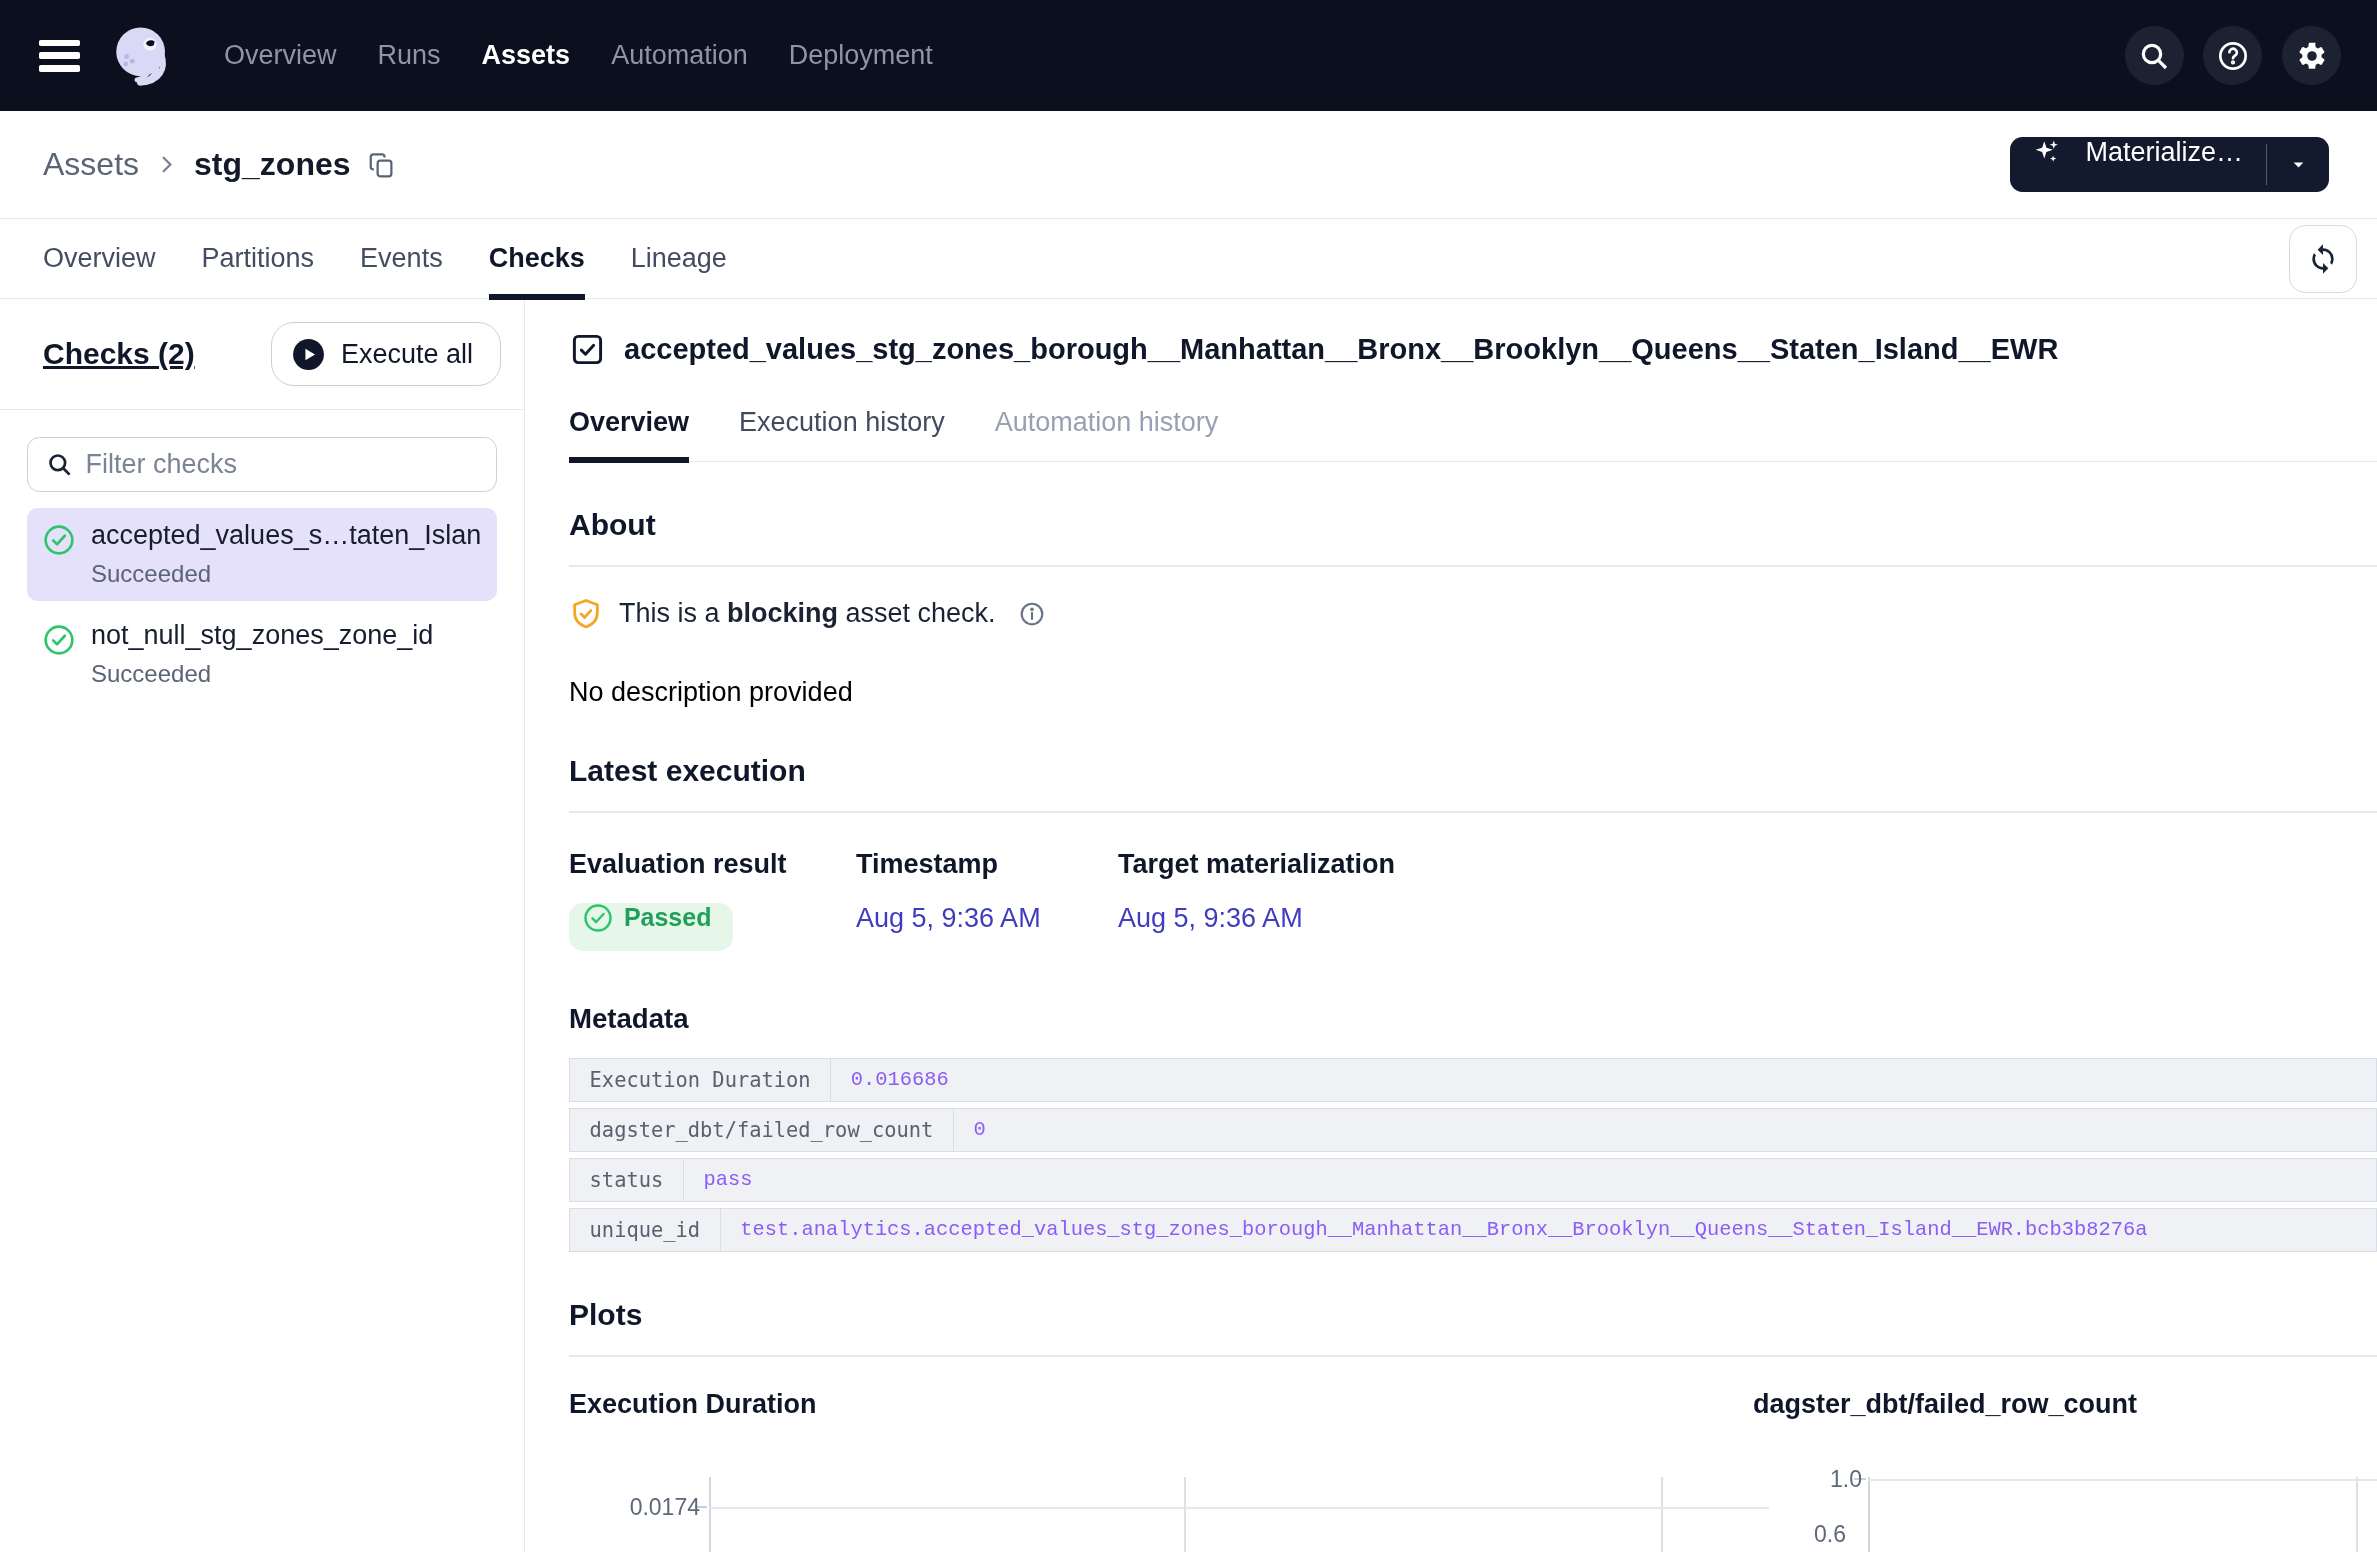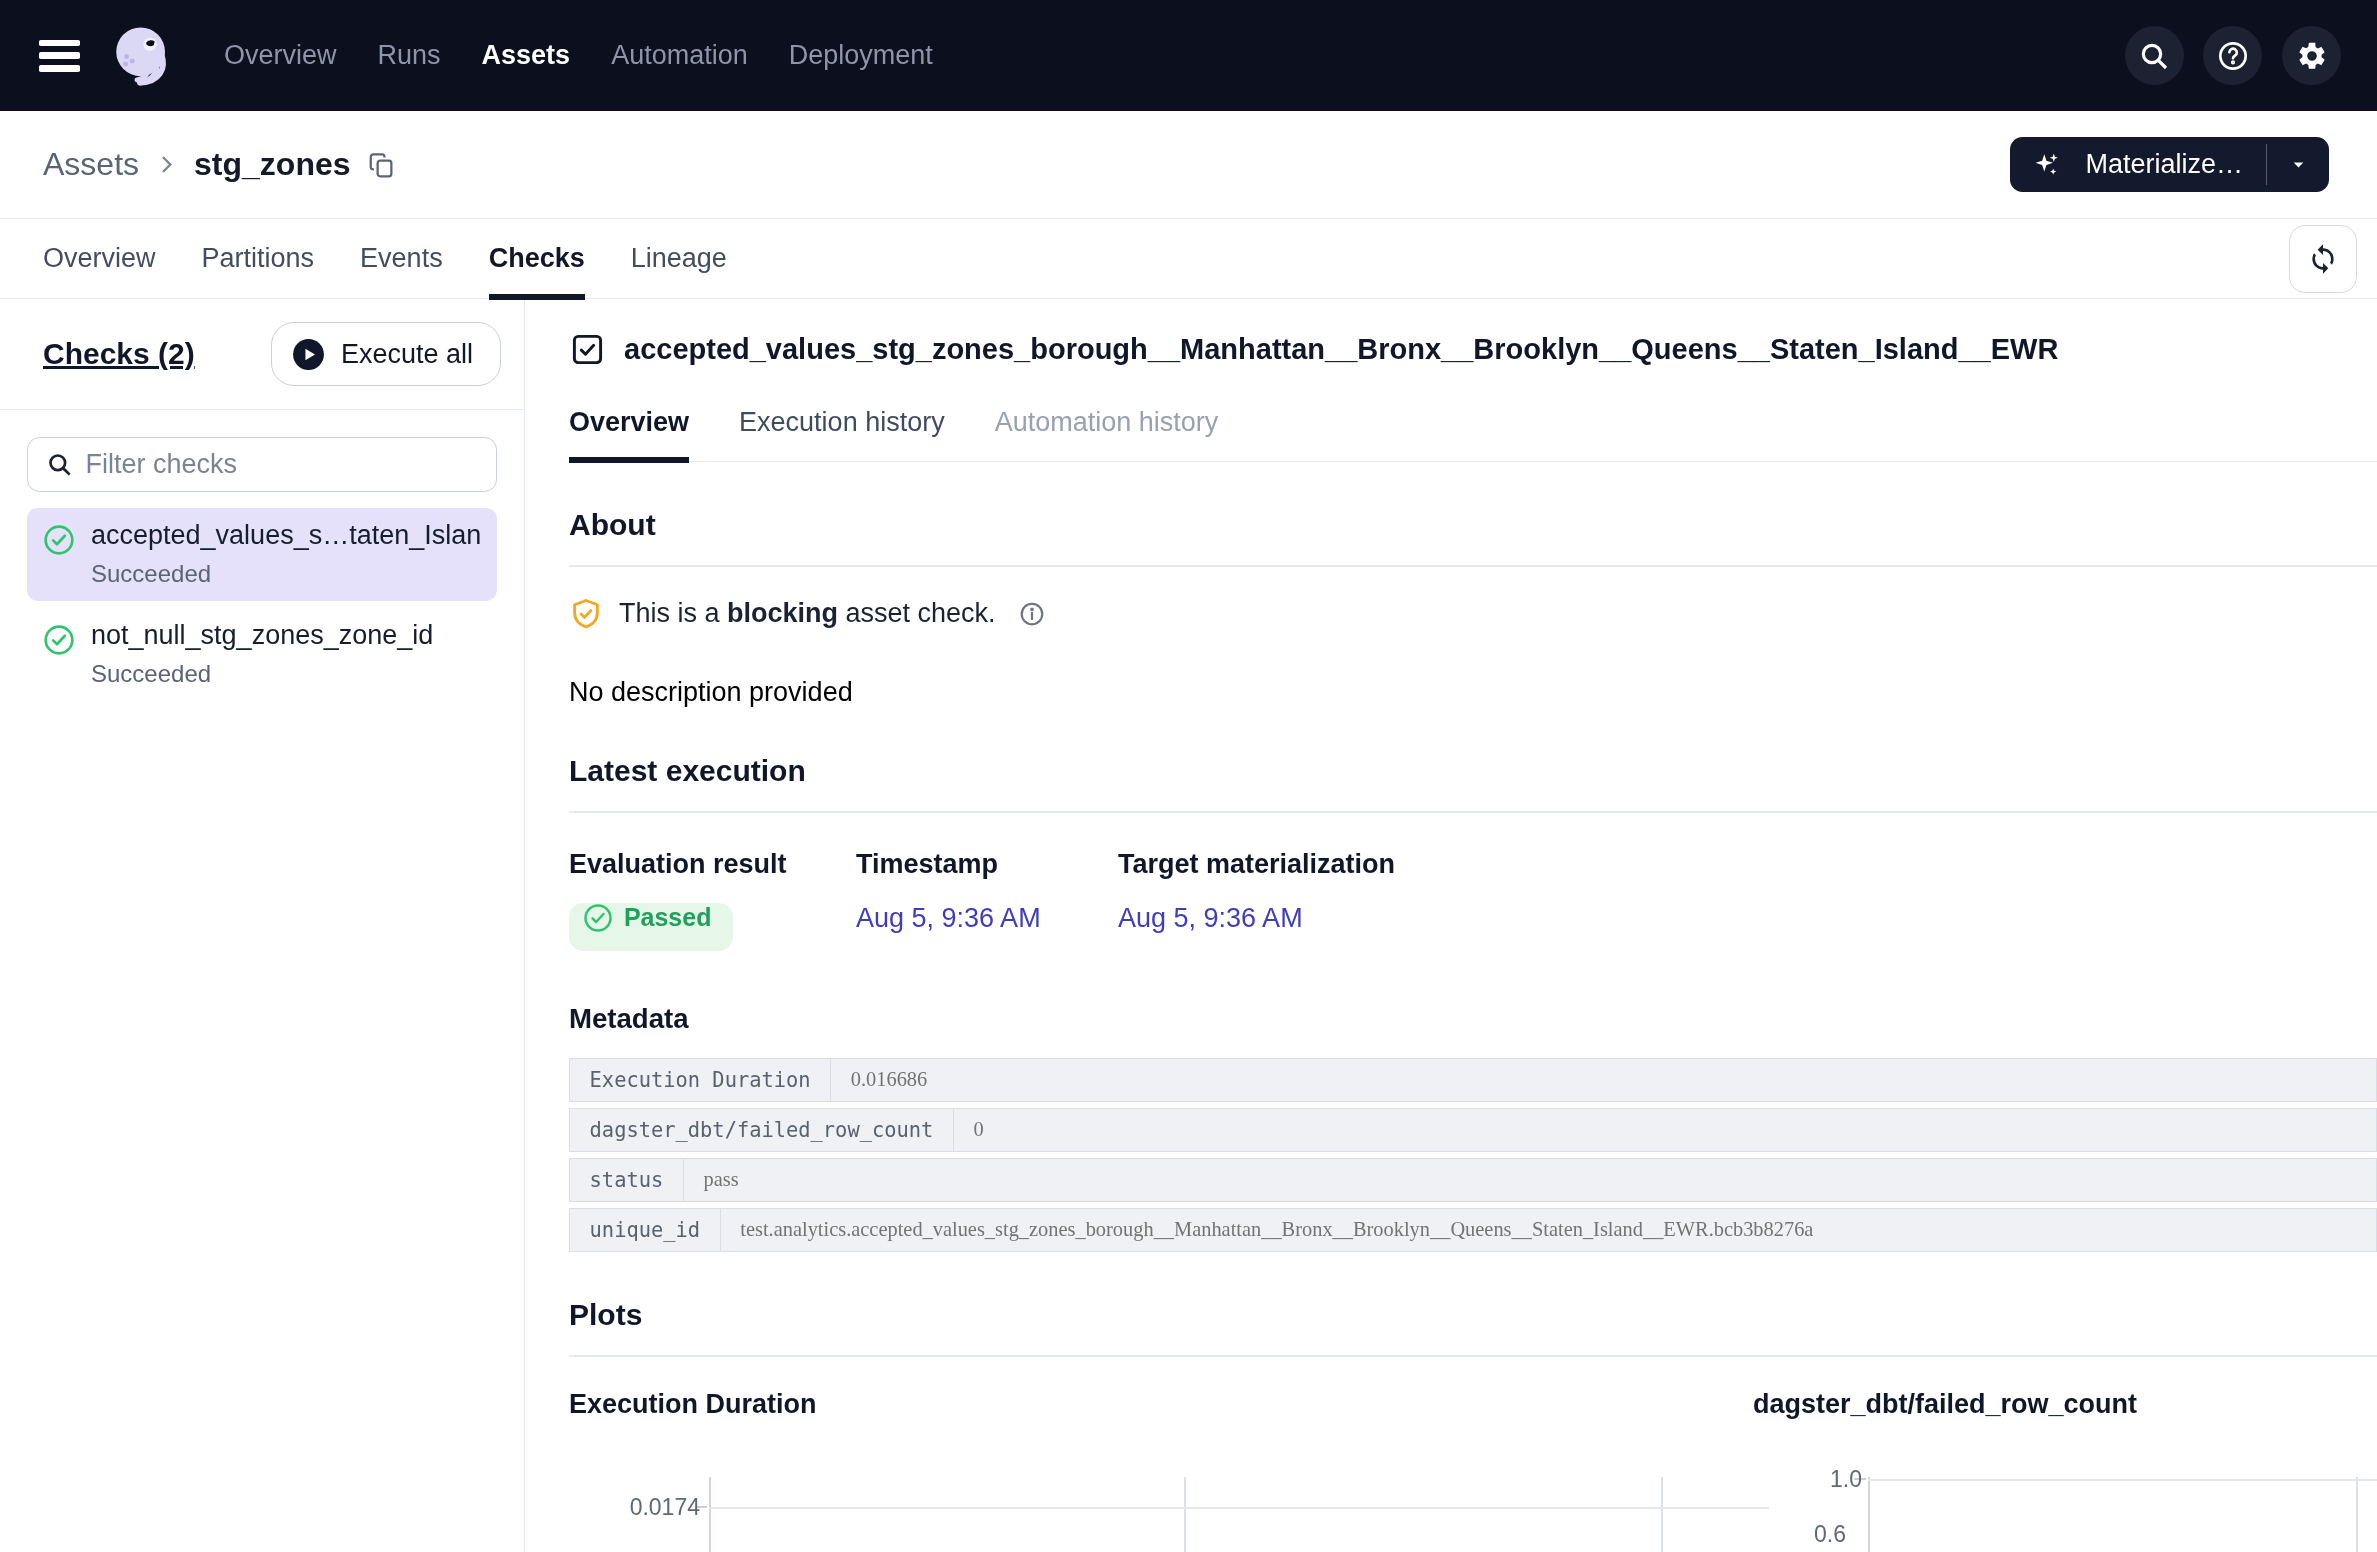--- a/index.html
+++ b/index.html
@@ -23,21 +23,21 @@
   
   .crumb-row { height:108px; display:flex; align-items:center; padding:0 48px 0 43px; border-bottom:1.8px solid #E6E9EF; }
   .crumb-parent { font-size:32px; color:#5A6477; text-decoration:none; }
   .crumb-chevron { margin:0 16px; color:#7A8296; display:flex; }
   .crumb-chevron svg { width:23px; height:23px; }
   .crumb-current { font-size:32px; font-weight:700; color:#141A2A; }
   .copy-btn { background:none; border:none; margin-left:16px; color:#5A6477; display:flex; cursor:pointer; }
   .copy-btn svg { width:30px; height:30px; }
   .crumb-spacer { flex:1; }
   .materialize { display:flex; height:55px; border-radius:12.4px; overflow:hidden; background:#141A2E; }
-  .materialize-main { display:flex; align-items:center; gap:24px; padding:0 23px; color:#fff; border:none;
+  .materialize-main { display:flex; align-items:flex-start; gap:24px; padding:0 23px; color:#fff; border:none;
                       background:transparent; font-size:27px; font-weight:500; cursor:pointer;
                       font-family:"Liberation Sans", sans-serif; }
   .materialize-main svg { width:28.5px; height:28.5px; }
   .materialize-sep { width:0.9px; background:rgba(255,255,255,0.28); margin:7.1px 0; }
   .materialize-caret { width:62px; border:none; background:transparent; color:#fff; display:flex;
                        align-items:center; justify-content:center; cursor:pointer; }
   .materialize-caret svg { width:23px; height:23px; }
 
   
   .tabs-row { height:80px; border-bottom:1.8px solid #E6E9EF; display:flex; align-items:stretch;
@@ -101,21 +101,21 @@
                 border-radius:14.2px; background:#E6F7EA; color:#21A05B; font-size:25px; font-weight:600; }
   .badge-pass svg { width:30px; height:30px; color:#2FC46E; }
   .link-val { color:#3F3DBE; text-decoration:none; }
 
   .meta-h3 { margin-top:52px; font-size:27.6px; font-weight:700; color:#10172A; }
   .meta-table { margin-top:23px; }
   .meta-row { display:flex; margin-bottom:6.2px; }
   .meta-key { background:#F0F1F4; border:0.9px solid #DADDE4; padding:9px 19.6px; white-space:nowrap;
               font-family:"DejaVu Sans Mono", monospace; font-size:20.4px; color:#59616F; }
   .meta-val { background:#F0F1F4; border:0.9px solid #DADDE4; border-left:none; padding:9px 19.6px; flex:1;
-              white-space:nowrap; font-family:Liberation Serif, serif; font-size:20.4px; color:#737373; overflow:hidden; }
+              white-space:nowrap; font-family:Liberation Mono, monospace; font-size:20.4px; color:#8b5cf6; overflow:hidden; }
 
   .charts { margin-top:32px; display:flex; }
   .chart-left { width:1169px; flex-shrink:0; }
   .chart-right { flex:1; }
   .chart-title { font-size:27px; font-weight:700; color:#10172A; }
   .chart-right .chart-title { margin-left:15px; }
   .chart-area { margin-top:57px; position:relative; height:178px; }
   .vline { position:absolute; top:0; bottom:0; width:1.8px; background:#DCE0E7; }
   .hgrid { position:absolute; height:1.8px; background:#E4E7EC; }
   .tick { position:absolute; font-size:23px; color:#5E6879; transform:translateY(-50%); text-align:right; }

